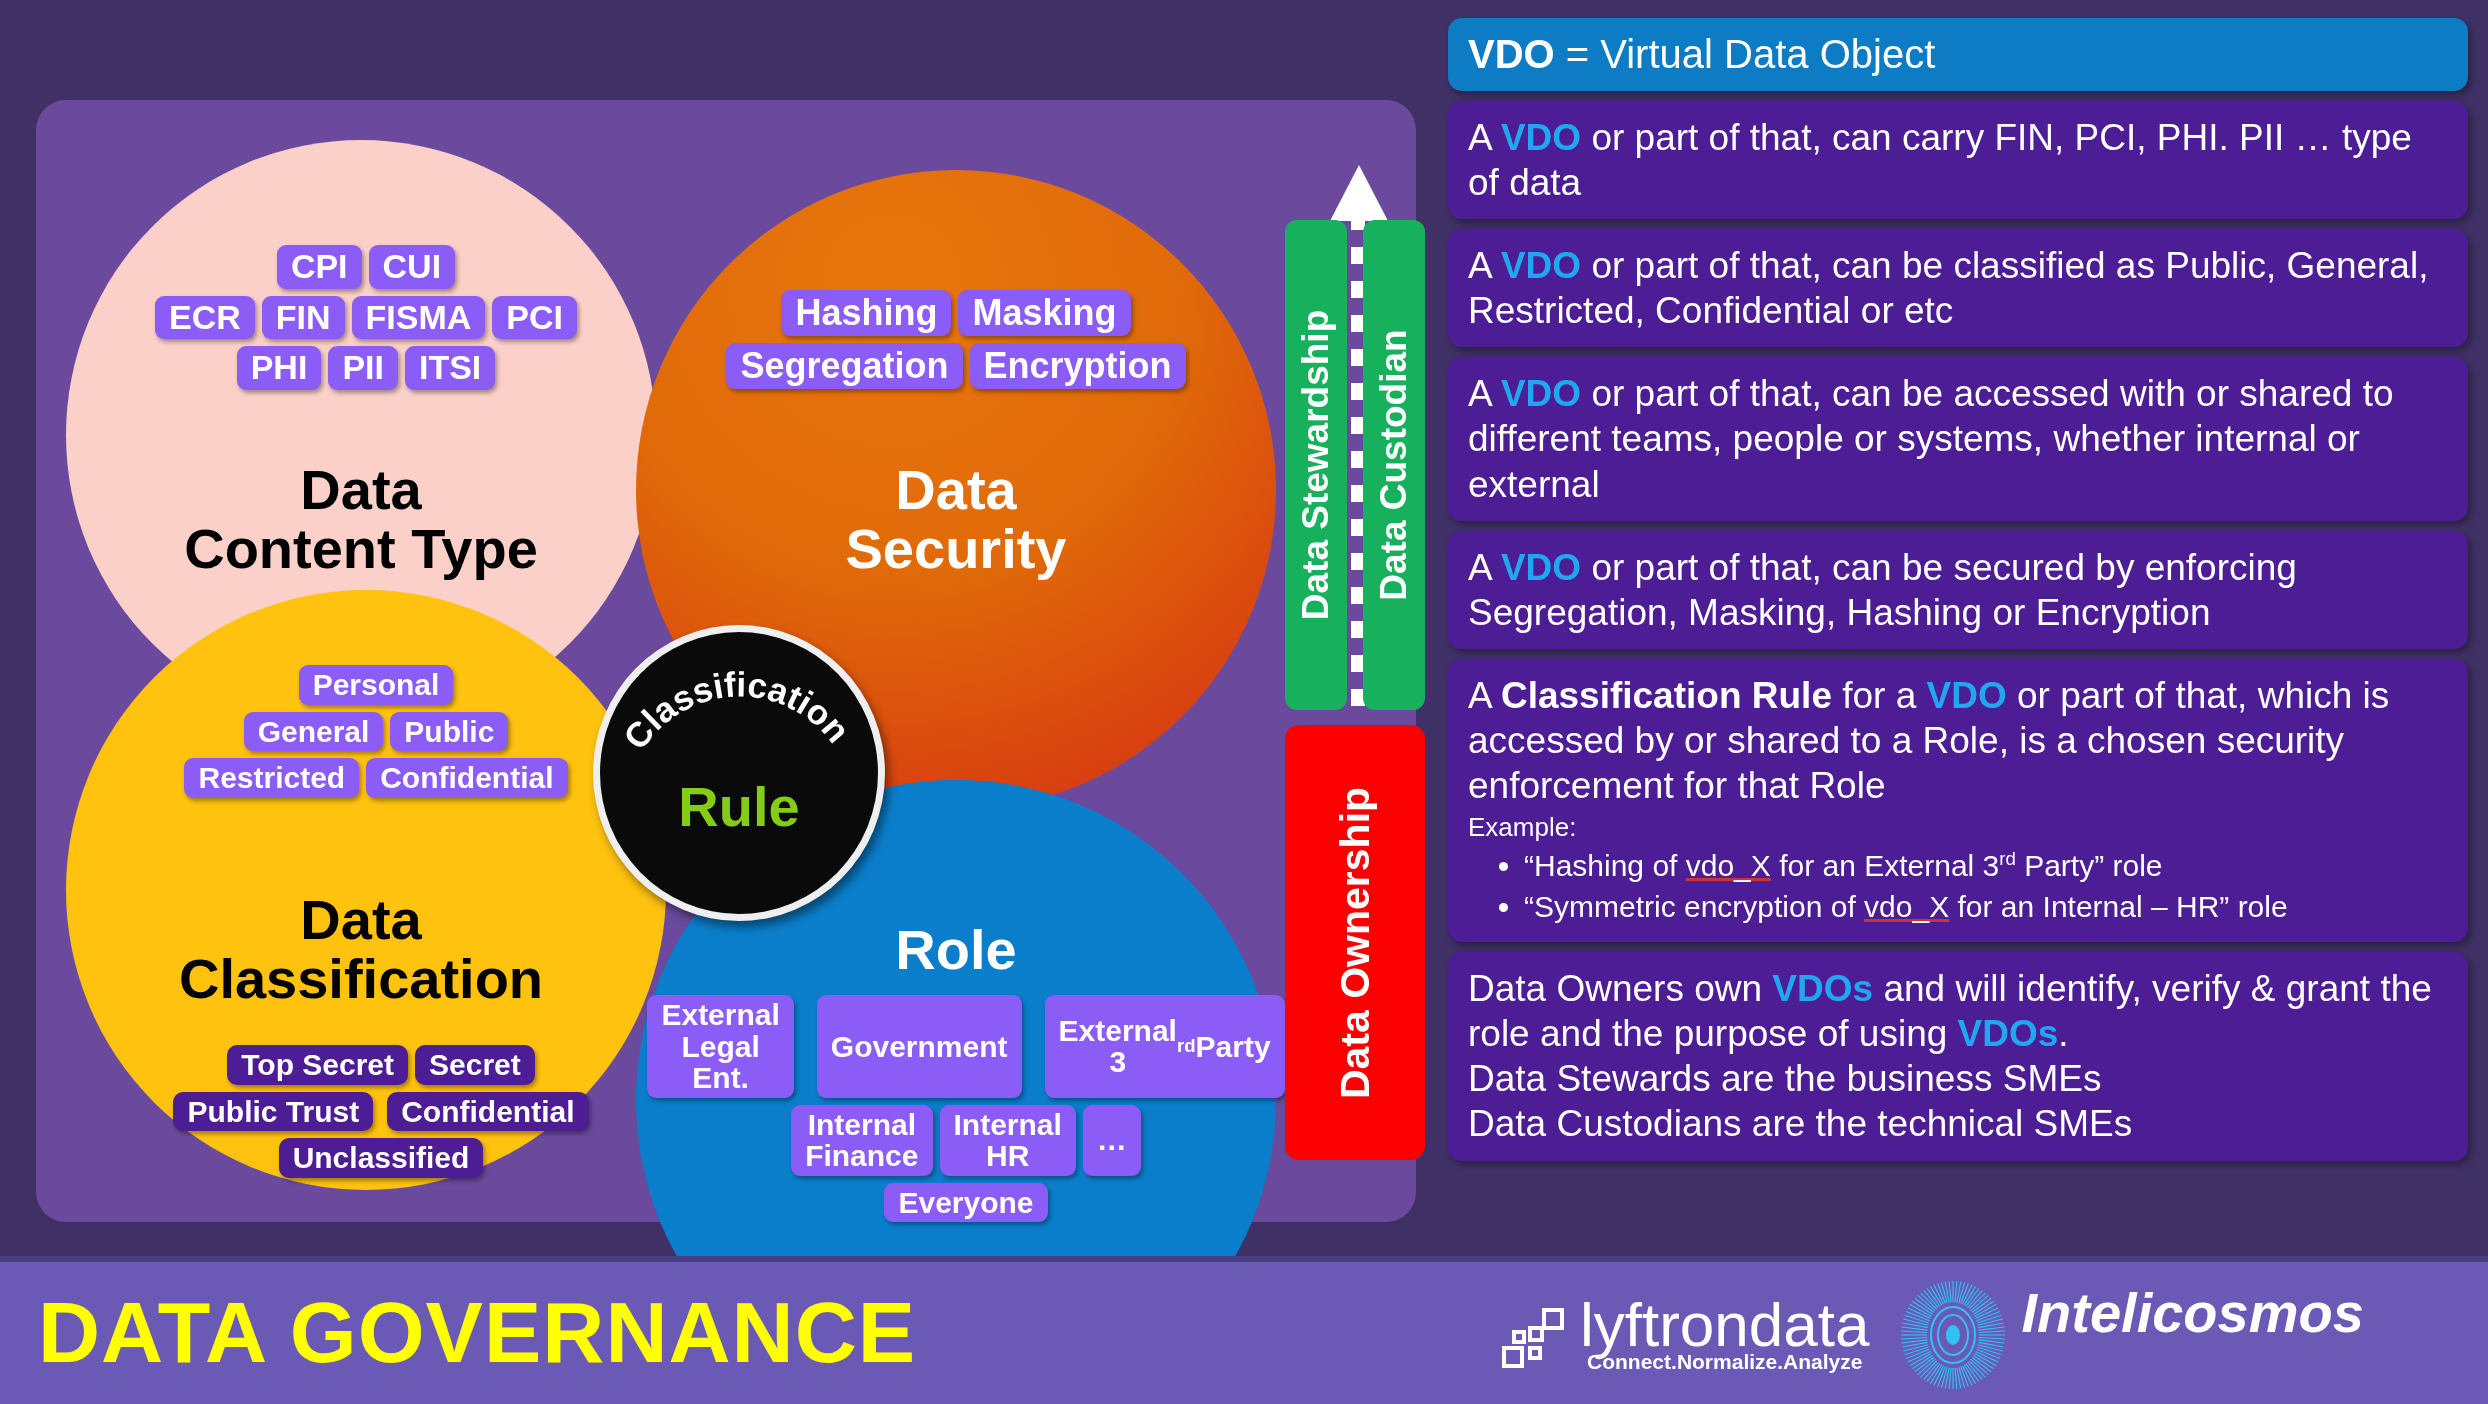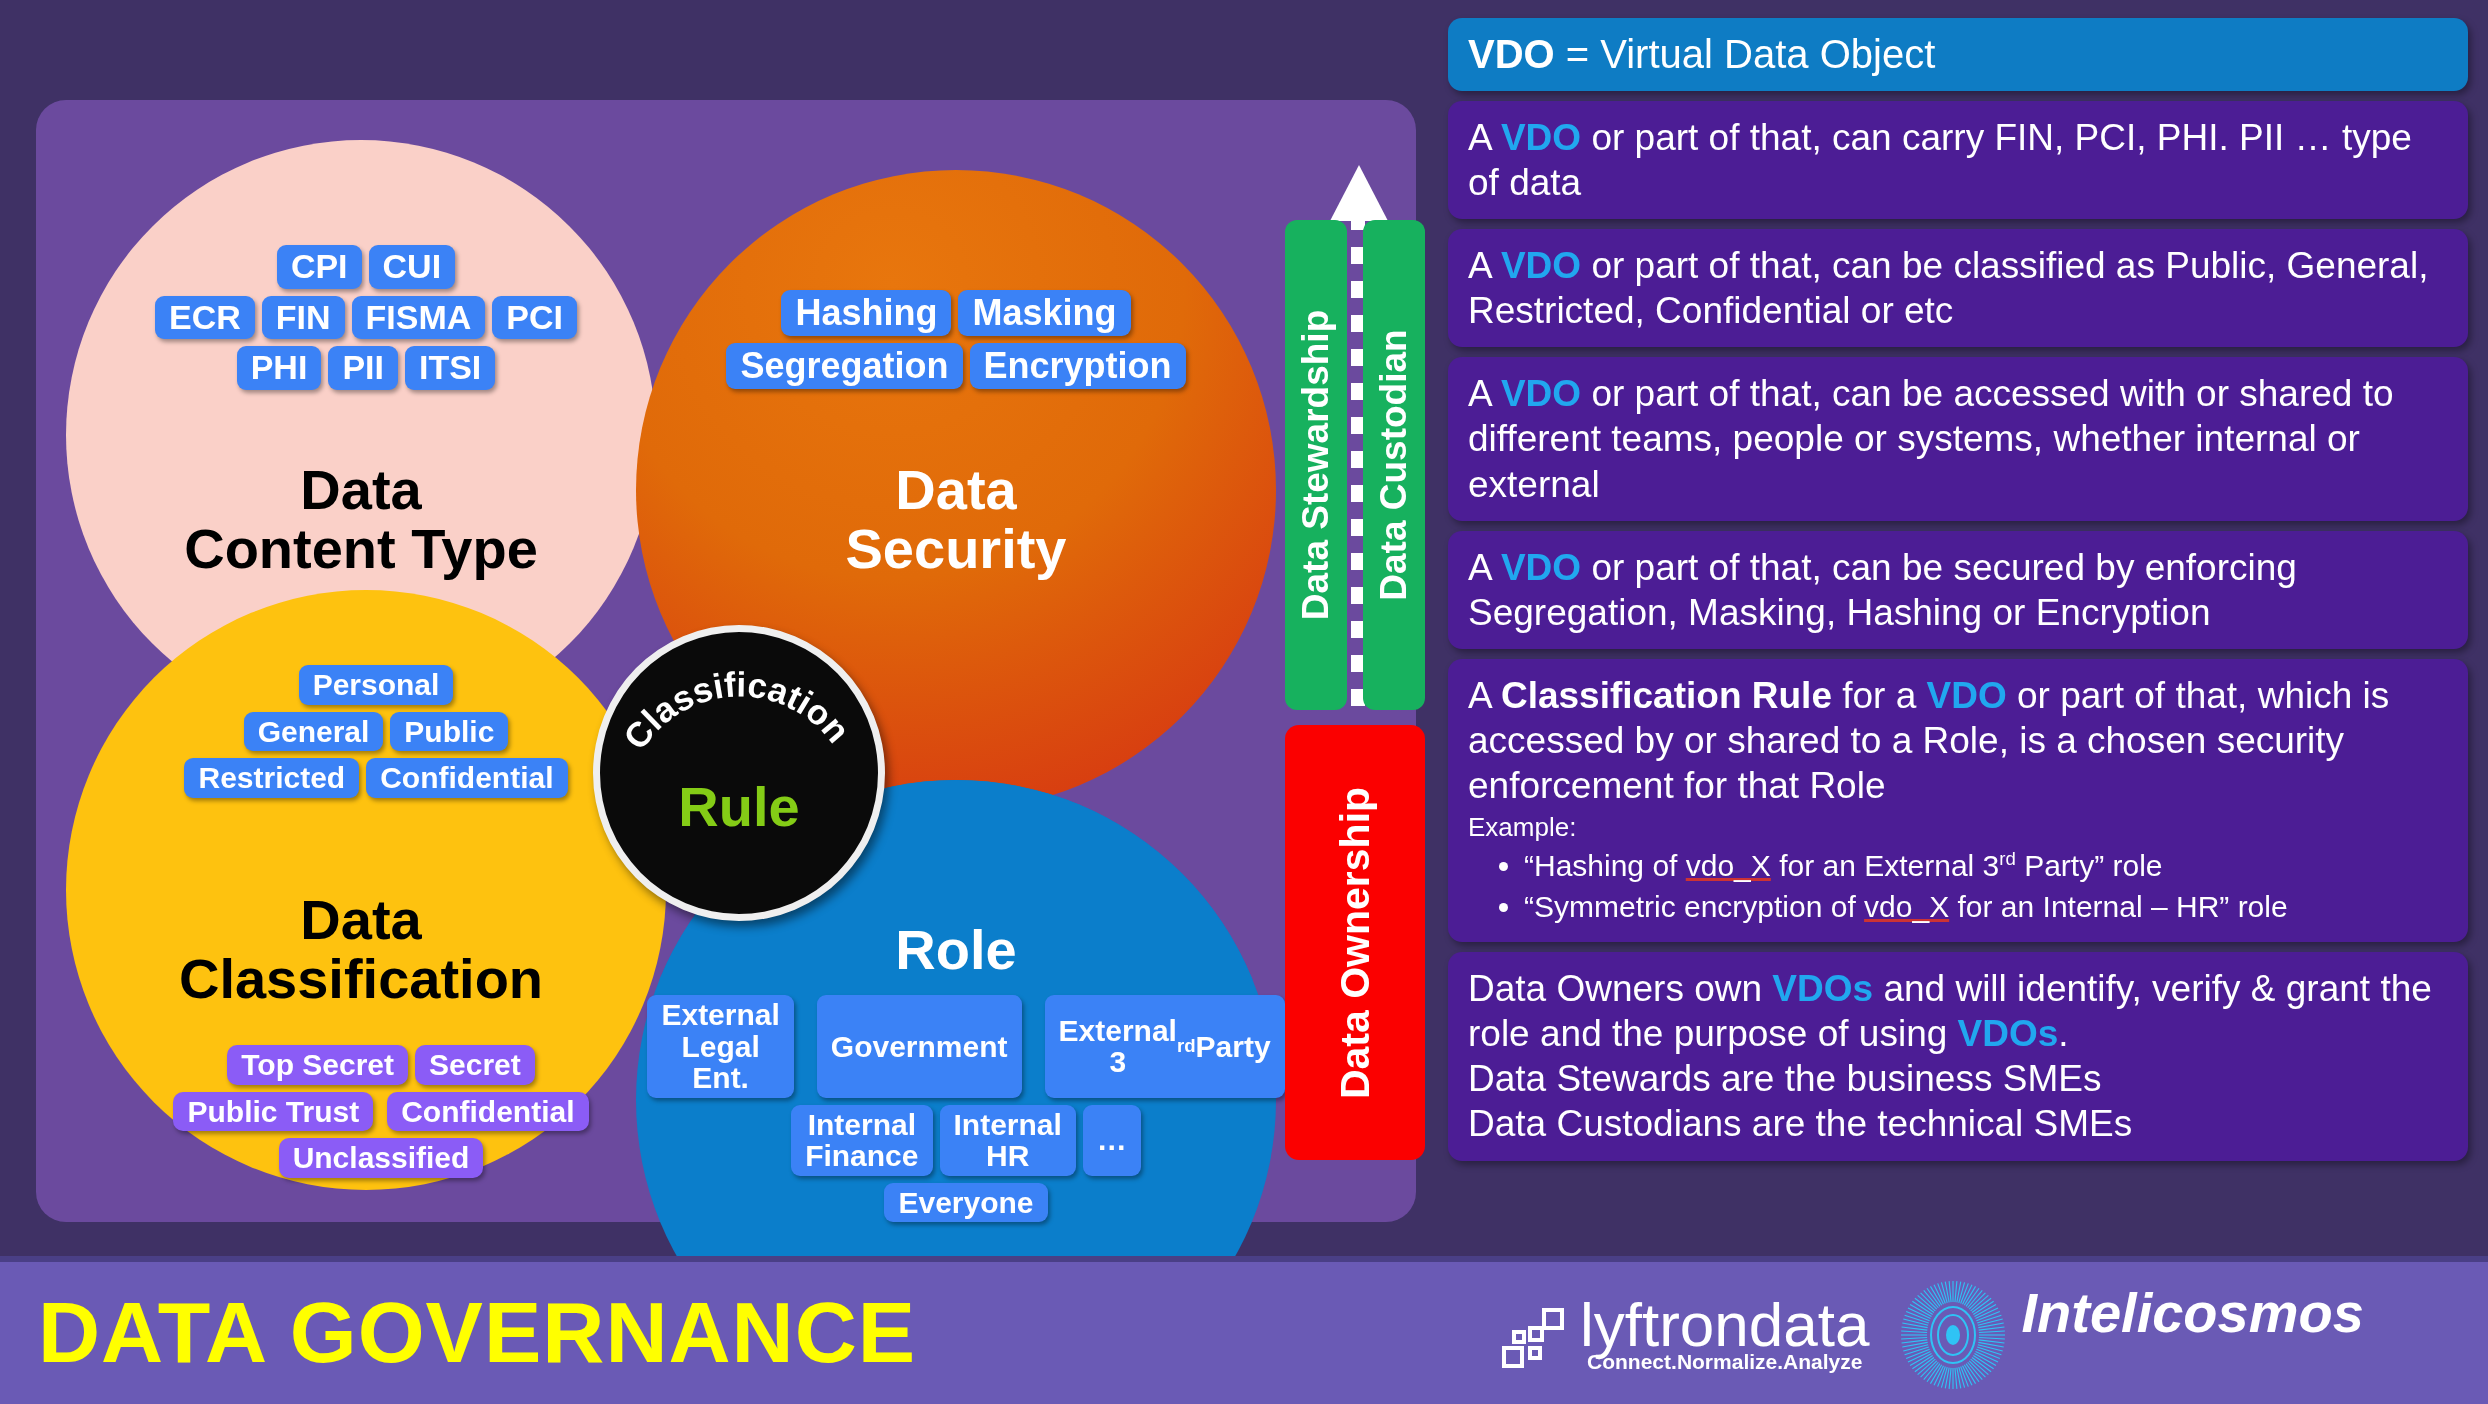--- a/index.html
+++ b/index.html
@@ -18,27 +18,27 @@
   .c-class{left:30px;top:490px;width:600px;height:600px;background:#fec20f;}
   .c-role{left:600px;top:680px;width:640px;height:640px;background:#0b7ecb;
     clip-path:inset(0 0 440px 0);}
   .c-role-full{left:600px;top:680px;width:640px;height:640px;background:#0b7ecb;}
 
   .circ-title{position:absolute;text-align:center;font-weight:bold;line-height:1.06;}
   .t-content{left:40px;top:360px;width:570px;font-size:56px;color:#000;}
   .t-security{left:640px;top:360px;width:560px;font-size:56px;color:#fff;}
   .t-class{left:35px;top:790px;width:580px;font-size:56px;color:#000;}
   .t-role{left:640px;top:820px;width:560px;font-size:56px;color:#fff;}
-  .chip{background:#3b82f6;color:#fff;border-radius:9px;font-weight:bold;
+  .chip{background:#8b5cf6;color:#fff;border-radius:9px;font-weight:bold;
     display:flex;align-items:center;justify-content:center;text-align:center;
     padding:4px 14px;box-shadow:2px 3px 4px rgba(0,0,0,.35);line-height:1.05;}
   .chip.sm{font-size:30px;}
   .chip.md{font-size:34px;}
   .chip.lg{font-size:36px;}
-  .chip.orange{background:#8b5cf6;border-radius:10px;}
+  .chip.orange{background:#4c1d95;border-radius:10px;}
 
   .grp-content{left:100px;top:145px;width:460px;}
   .grp-security{left:700px;top:190px;width:440px;}
   .grp-class-top{left:130px;top:565px;width:420px;}
   .grp-class-bot{left:120px;top:945px;width:450px;}
   .grp-role{left:620px;top:895px;width:620px;}
 
   .stack{position:absolute;display:flex;flex-direction:column;gap:7px;align-items:center;}
 
   

